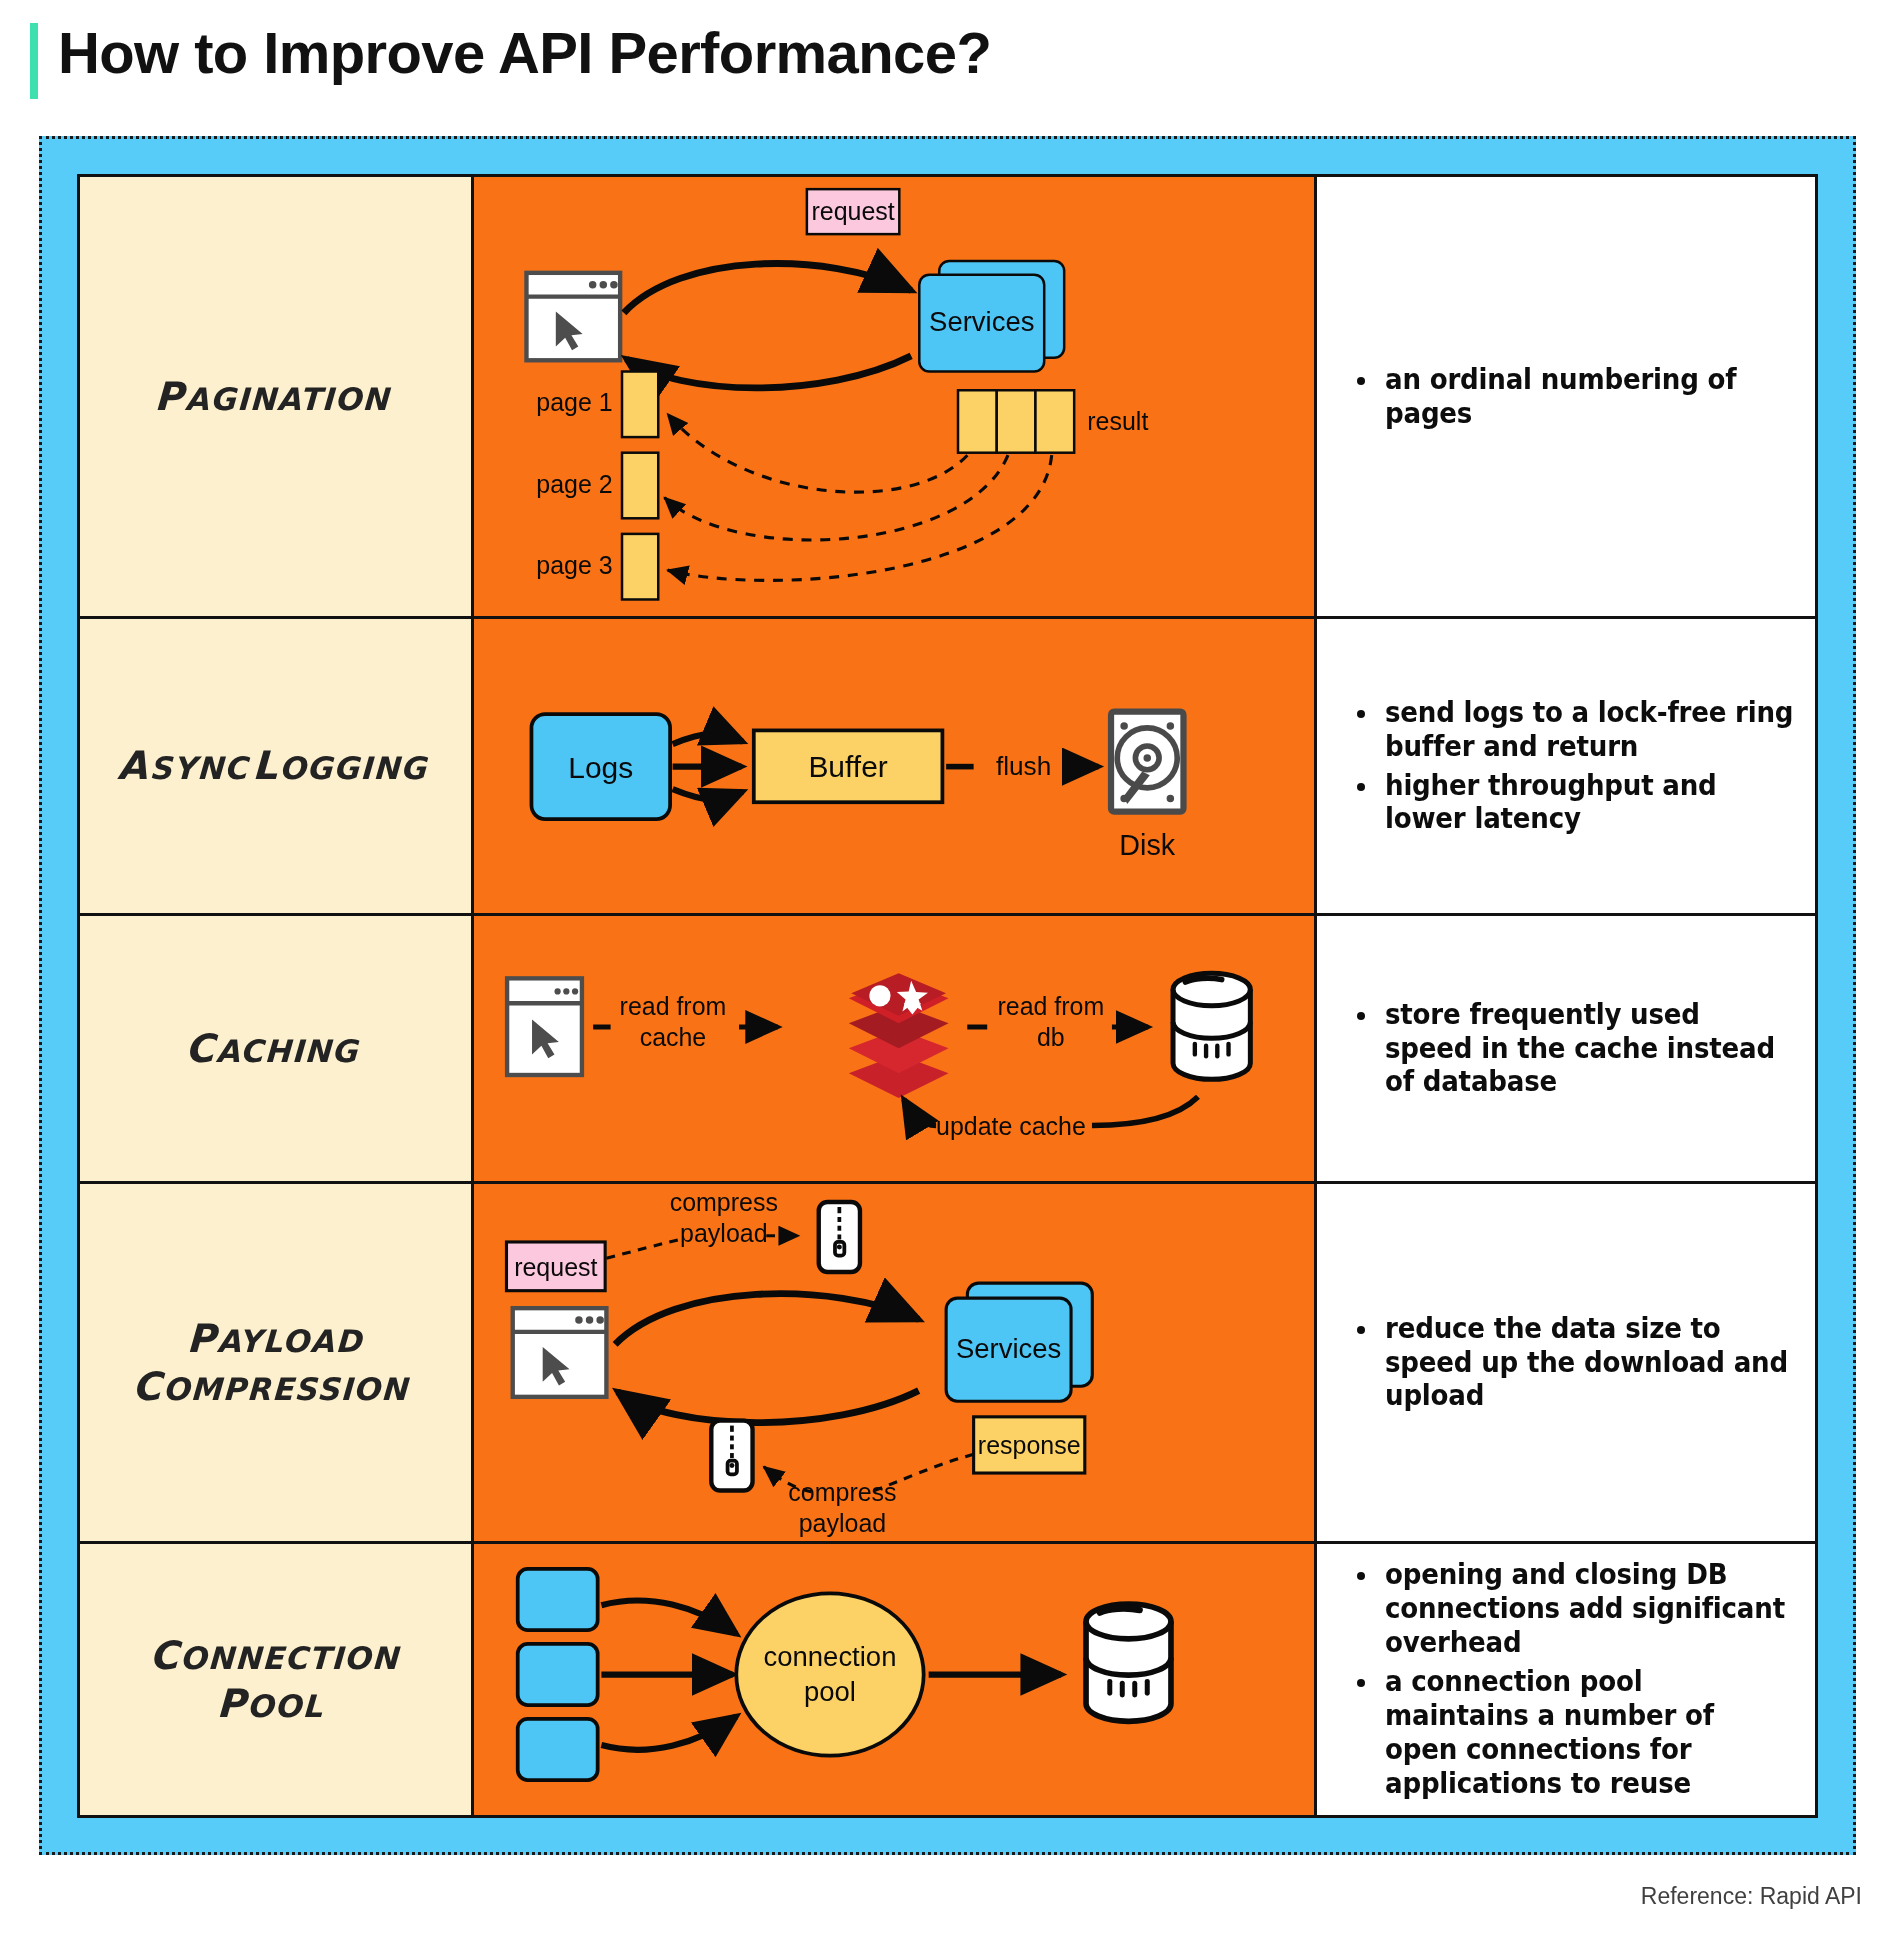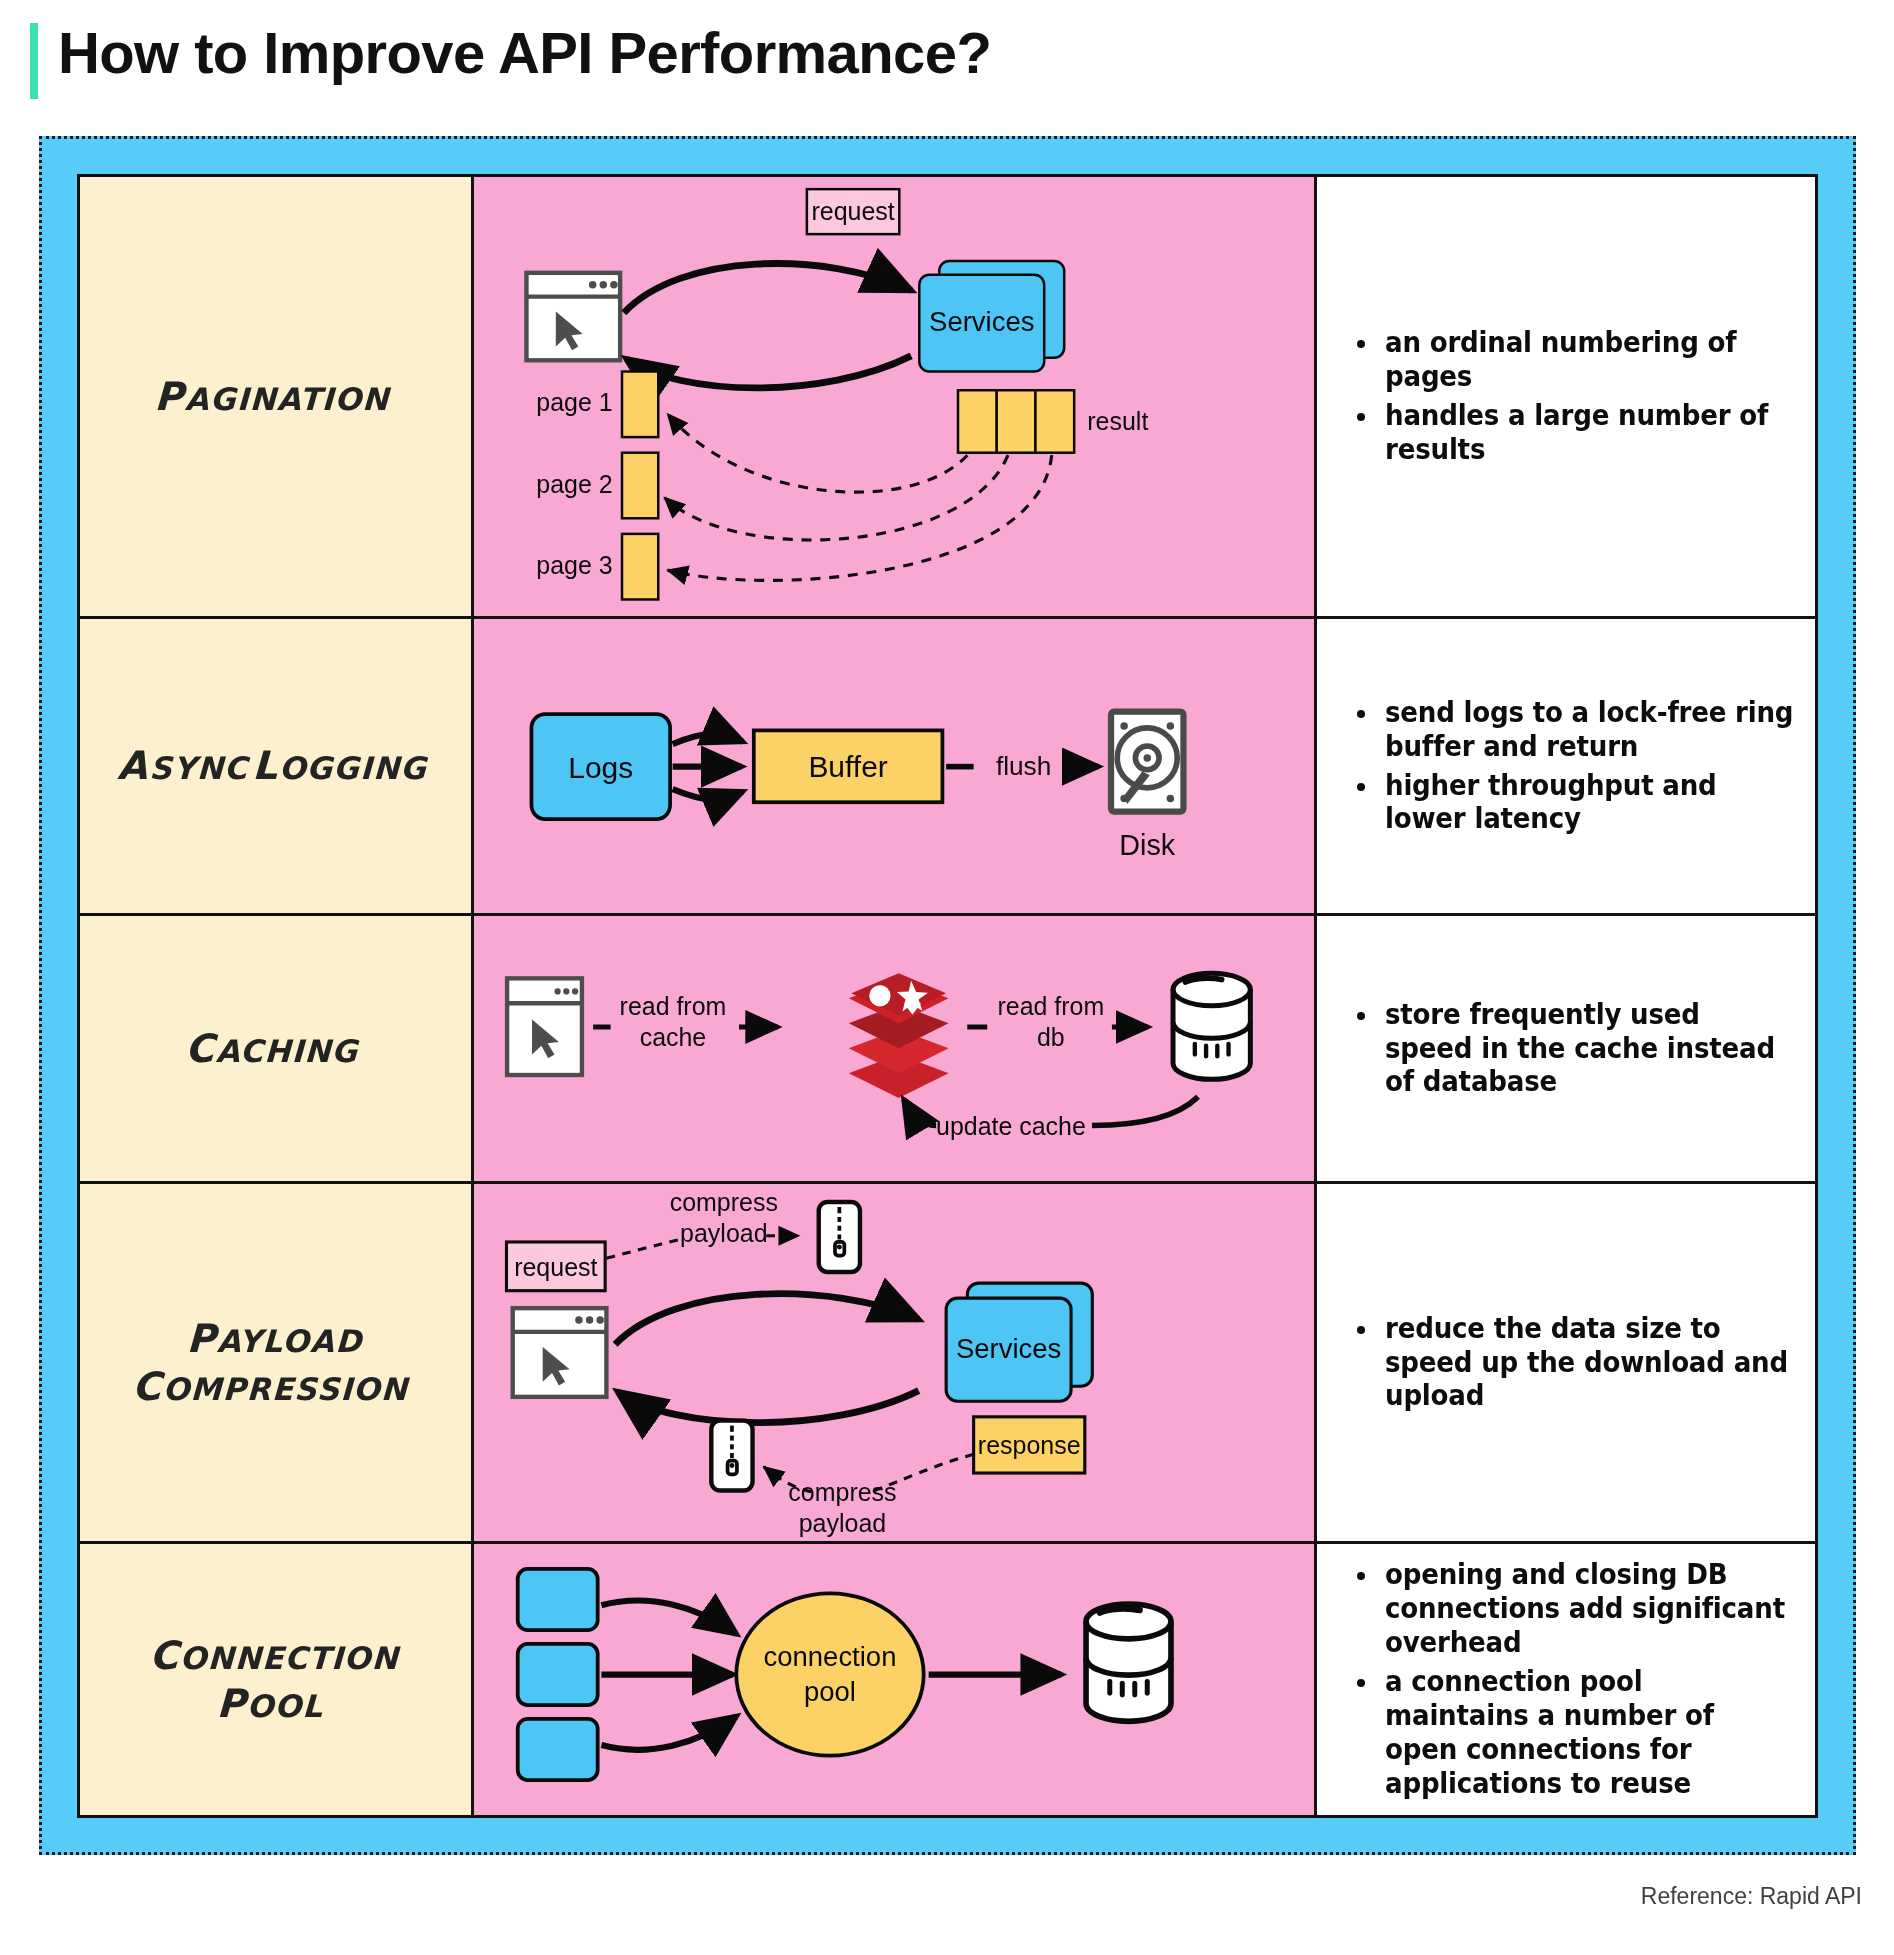--- a/index.html
+++ b/index.html
@@ -21,21 +21,21 @@
   
   .tbl{position:absolute;left:77px;top:174px;width:1741px;height:1644px;
        background:#fff;box-sizing:border-box;border:3.2px solid #111;
        display:flex;flex-direction:column;}
   .row{display:flex;flex:0 0 auto;border-bottom:3.2px solid #111;box-sizing:border-box;}
   .row:last-child{border-bottom:none;}
   .r1{height:442px;} .r2{height:297px;} .r3{height:268px;} .r4{height:360px;} .r5{height:271px;}
 
   .c-label{width:394px;flex:0 0 394px;background:#FDF0CE;border-right:3.2px solid #111;
            display:flex;align-items:center;justify-content:center;box-sizing:border-box;}
-  .c-diagram{flex:1 1 auto;background:#f9a8d4;border-right:3.2px solid #111;position:relative;box-sizing:border-box;}
+  .c-diagram{flex:1 1 auto;background:#f97316;border-right:3.2px solid #111;position:relative;box-sizing:border-box;}
   .c-notes{width:498px;flex:0 0 498px;background:#fff;display:flex;align-items:center;box-sizing:border-box;padding:0 21.5px 0 35px;}
 
   
   .label-txt{font-family:"DejaVu Sans",sans-serif;font-weight:bold;font-style:italic;
              color:#232323;text-align:center;line-height:1.22;
              letter-spacing:1.3px;transform:skewX(-5deg);}
   .label-txt .w{display:block;white-space:nowrap;}
   .label-txt .cap{font-size:39px;}
   .label-txt .sm{font-size:31px;}
 
@@ -126,21 +126,20 @@
 
           <path d="M790,444 C700,540 430,520 310,378" fill="none" stroke="#0a0a0a" stroke-width="5" stroke-dasharray="16 14" marker-end="url(#ah)"></path>
           <path d="M855,444 C790,600 420,620 305,512" fill="none" stroke="#0a0a0a" stroke-width="5" stroke-dasharray="16 14" marker-end="url(#ah)"></path>
           <path d="M925,444 C905,640 470,670 310,628" fill="none" stroke="#0a0a0a" stroke-width="5" stroke-dasharray="16 14" marker-end="url(#ah)"></path>
         </svg>
       </div>
 
       <div class="c-notes">
         <ul class="notes">
           <li>an ordinal numbering of pages</li>
-          <li>handles a large number of results</li>
         </ul>
       </div>
     </div>
 
     <div class="row r2">
 
       <div class="c-label">
         <div class="label-txt">
           <span class="w"><span class="cap">A</span><span class="sm">SYNC</span>&nbsp;<span class="cap">L</span><span class="sm">OGGING</span></span>
         </div>

